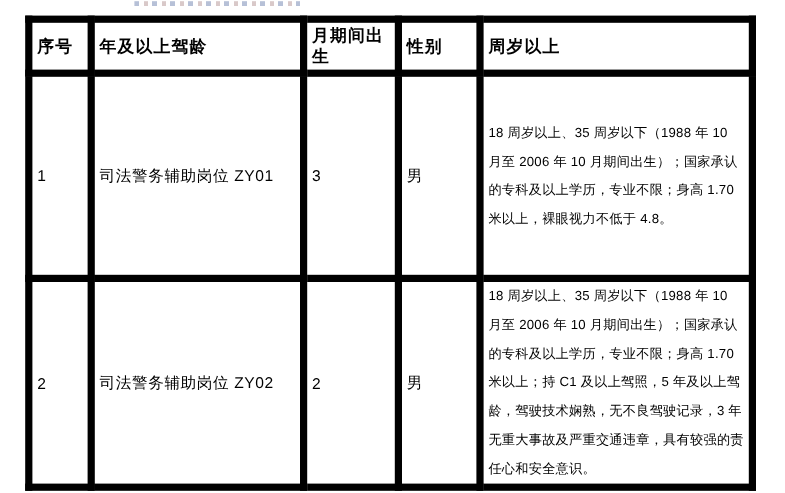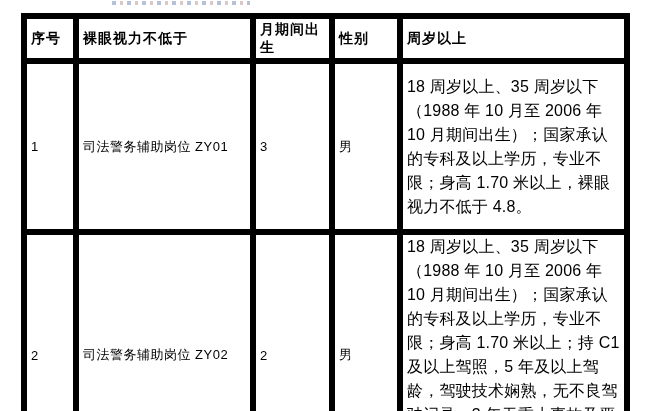--- a/index.html
+++ b/index.html
@@ -62,21 +62,21 @@
   td.cell-count,
   td.cell-gender {
     font-size: 13px;
   }
   td.cell-position {
     font-size: 13px;
     letter-spacing: 0.5px;
   }
   td.cell-qual {
     text-align: left;
-    font-size: 16px;
+    font-size: 11px;
     line-height: 24px;
     padding: 6px 7px;
     letter-spacing: 0.2px;
     margin-top: 20px;
   }
 </style>
 </head>
 <body>
 
 <div class="canvas">
@@ -87,21 +87,21 @@
     <colgroup>
       <col style="width:52px">
       <col style="width:177px">
       <col style="width:79px">
       <col style="width:68px">
       <col>
     </colgroup>
     <thead>
       <tr>
         <th>序号</th>
-        <th>裸眼视力不低于</th>
+        <th>年及以上驾龄</th>
         <th>月期间出生</th>
         <th>性别</th>
         <th>周岁以上</th>
       </tr>
     </thead>
     <tbody>
       <tr class="data-row-1">
         <td class="cell-serial">1</td>
         <td class="cell-position">司法警务辅助岗位 ZY01</td>
         <td class="cell-count">3</td>

